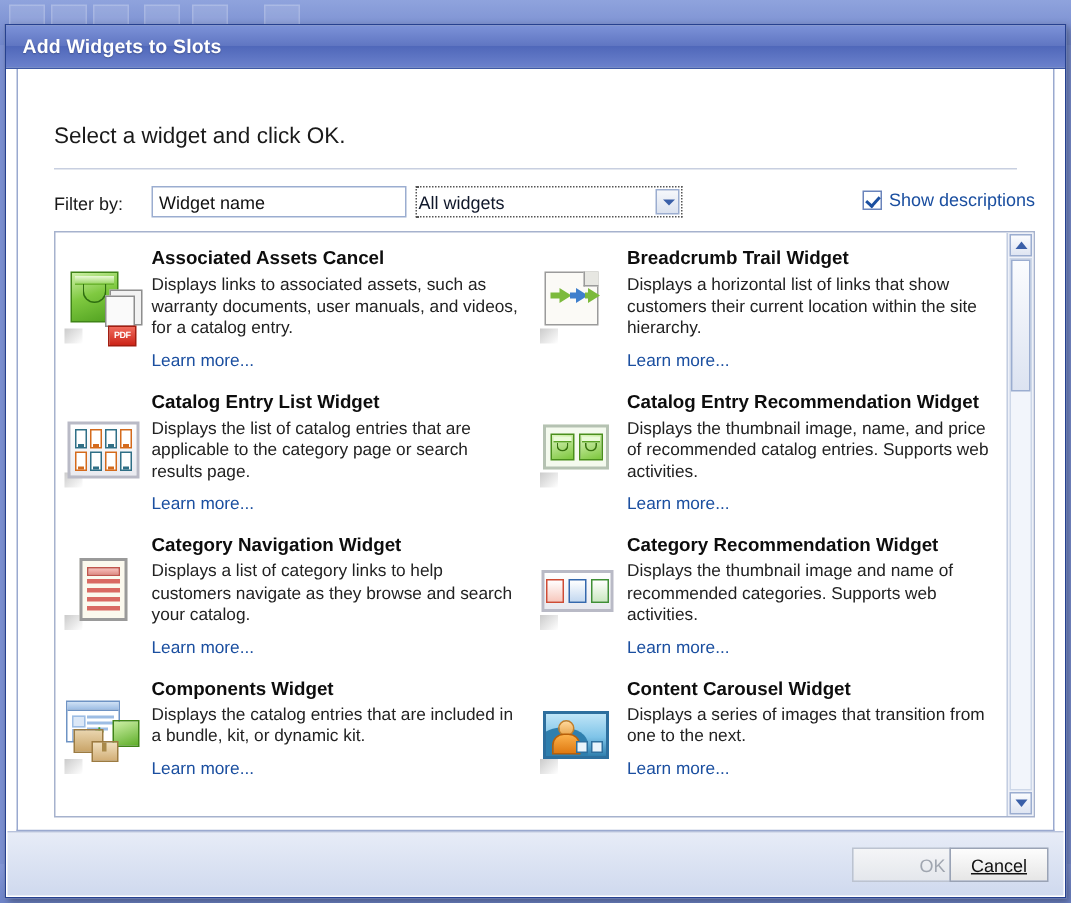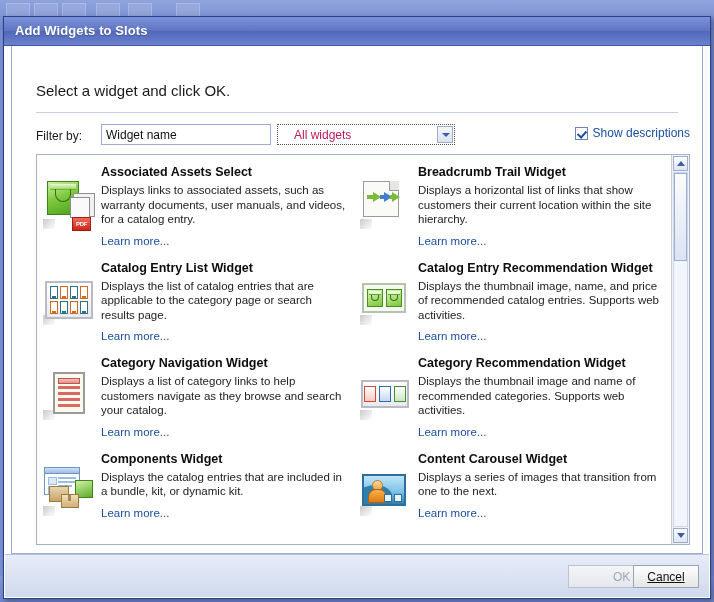--- a/index.html
+++ b/index.html
@@ -144,24 +144,24 @@
     left: 241px;
     top: 0;
     width: 178px;
     height: 21px;
     border: 1px dotted #555;
     background: #fff;
     box-sizing: border-box;
   }
   #filter-type-select .sel-text {
     position: absolute;
-    left: 16px;
+    left: 1px;
     top: 3px;
     font-size: 12px;
-    color: #be185d;
+    color: #0f172a;
   }
   #filter-type-select .sel-arrow {
     position: absolute;
     right: 1px;
     top: 1px;
     width: 16px;
     height: 17px;
     background: linear-gradient(180deg,#f5f7fb 0%, #dbe2ef 100%);
     border: 1px solid #9badd0;
     box-sizing: border-box;
@@ -564,21 +564,21 @@
           <div id="list-grid">
 
             <div class="widget-cell">
               <div class="widget-icon">
                 <span class="icshadow"></span>
                 <span class="bag"></span>
                 <span class="docstack"></span>
                 <span class="pdfbadge">PDF</span>
               </div>
               <div class="widget-text">
-                <div class="widget-title">Associated Assets Select</div>
+                <div class="widget-title">Associated Assets Cancel</div>
                 <div class="widget-desc">Displays links to associated assets, such as warranty documents, user manuals, and videos, for a catalog entry.</div>
                 <a class="widget-learn">Learn more...</a>
               </div>
             </div>
 
             <div class="widget-cell">
               <div class="widget-icon">
                 <span class="icshadow"></span>
                 <span class="page">
                     <span class="fold"></span>

